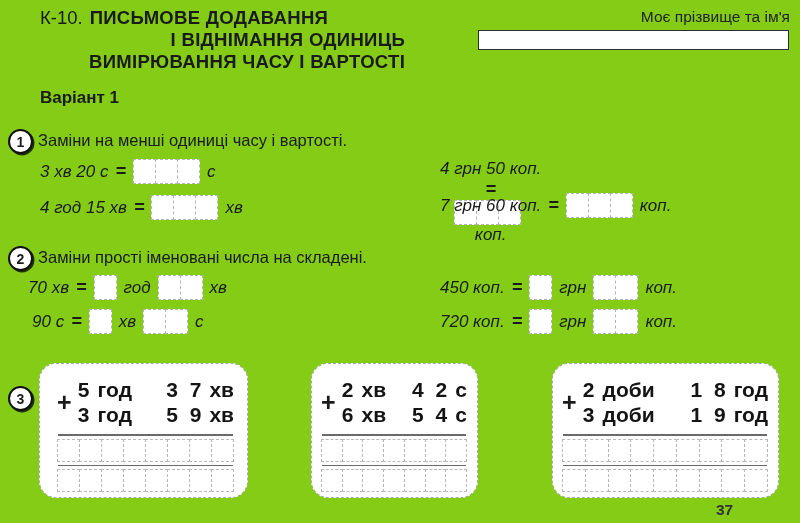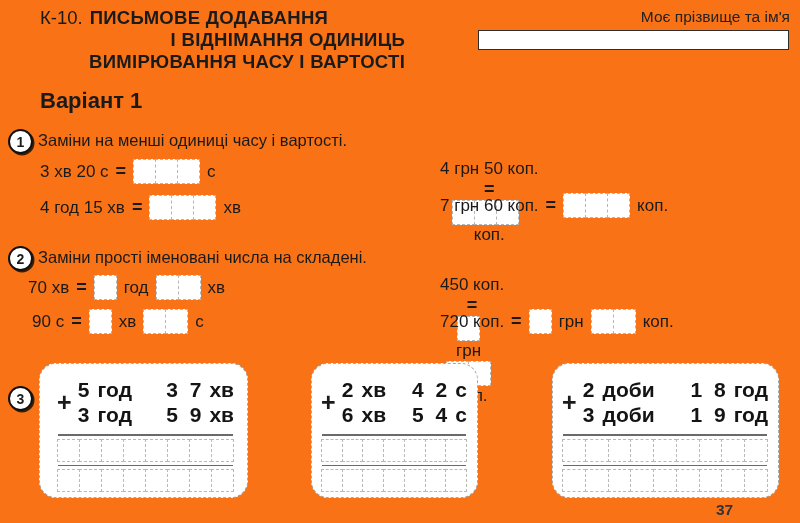--- a/index.html
+++ b/index.html
@@ -1,54 +1,54 @@
 <!DOCTYPE html>
 <html><head>
 <meta charset="utf-8">
 <style>
   html,body{margin:0;padding:0;background:#fff;}
   .sheet{
-    position:relative;width:800px;height:523px;background:#f97316;overflow:hidden;
+    position:relative;width:800px;height:523px;background:#84cc16;overflow:hidden;
     font-family:"Liberation Sans","DejaVu Sans",sans-serif;color:#1a1a1a;
   }
   
   .hdr{position:absolute;left:40px;top:7px;font-size:18.5px;line-height:22px;letter-spacing:.3px;white-space:nowrap;}
   .hdr .code{font-weight:normal;margin-right:7px;letter-spacing:0;}
   .hdr .tl{font-weight:bold;}
   .hdr .cont{padding-left:49px;font-weight:bold;text-align:right;}
   .name-label{position:absolute;right:10px;top:8px;font-size:15.5px;color:#222;}
   .name-box{position:absolute;left:478px;top:30px;width:309px;height:18px;border:1.6px solid #2e2e2e;background:#fff;}
-  .variant{position:absolute;left:40px;top:88px;font-size:22px;font-weight:bold;}
+  .variant{position:absolute;left:40px;top:88px;font-size:17px;font-weight:bold;}
   
   .badge{
     position:absolute;width:21px;height:21px;border:2.2px solid #111;border-radius:50%;
     display:flex;align-items:center;justify-content:center;font-size:14px;font-weight:bold;
     box-shadow:1.5px 1.5px 0 rgba(0,0,0,.75);background:#fff;
   }
   .b1{left:8px;top:129px;}
   .b2{left:8px;top:246px;}
   .b3{left:8px;top:386px;}
   .prompt{position:absolute;left:38px;font-size:16.5px;white-space:nowrap;}
   .p1{top:131px;}
   .p2{top:248px;}
   
-  .exrow{position:absolute;display:flex;align-items:center;font-size:17px;white-space:nowrap;height:25px;}
+  .exrow{position:absolute;display:flex;align-items:center;font-size:17px;white-space:nowrap;height:25px;font-style:italic;}
   .eq{font-weight:bold;font-size:18px;margin:0 7px;}
   .unit{margin-right:7px;}
   .unit:last-child{margin-right:0;}
   .cellgroup{display:inline-flex;margin-right:7px;}
   .cellgroup .cell{width:21px;height:23px;border:1px dashed #b4b4b4;margin-left:-1px;background:#fff;}
   .cellgroup .cell:first-child{margin-left:0;}
   .r1a{left:40px;top:159px;}
   .r1b{left:40px;top:195px;}
   .r1c{left:440px;top:159px;flex-direction:column;}
   .r1d{left:440px;top:193px;}
   .r2a{left:28px;top:275px;}
   .r2b{left:32px;top:309px;text-align:center;}
-  .r2c{left:440px;top:275px;flex-direction:column;}
+  .r2c{left:440px;top:275px;}
   .r2d{left:440px;top:309px;}
   
   .prob-box{
     position:absolute;top:363px;height:135px;box-sizing:border-box;
     border:1.6px dashed #a9a9a9;border-radius:17px;background:#fff;
     padding:13px 13px 4px 17px;display:flex;flex-direction:column;
   }
   .bx1{left:39px;width:209px;}
   .bx2{left:311px;width:167px;padding-left:9px;padding-right:10px;}
   .bx3{left:552px;width:227px;padding-left:9px;padding-right:10px;}

